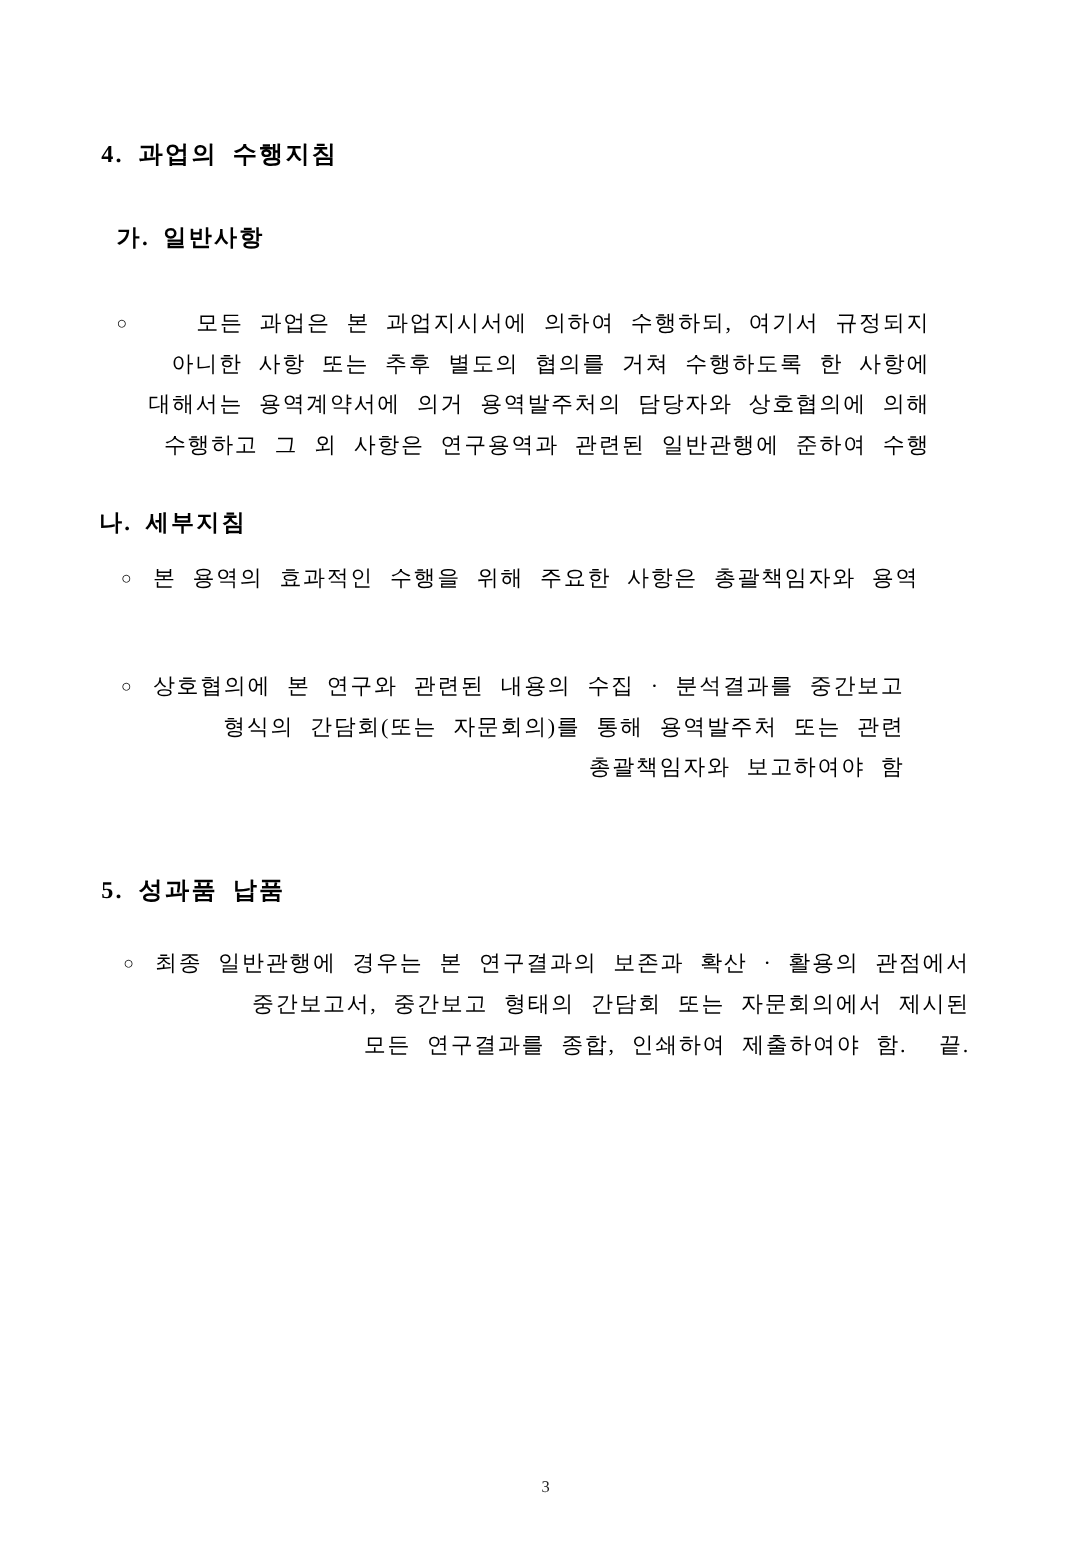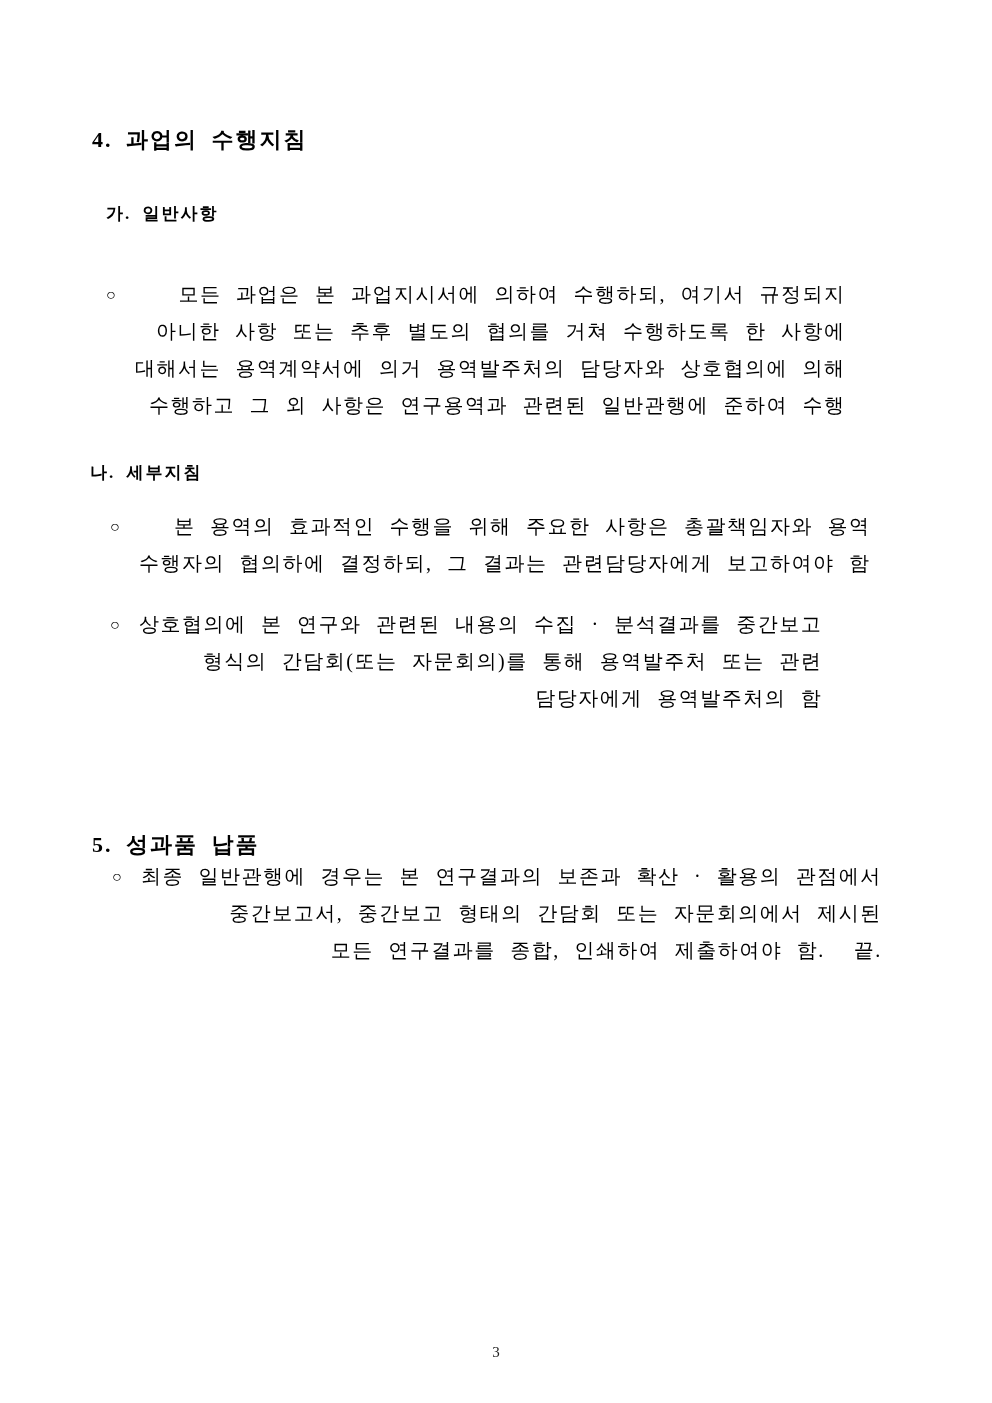--- a/index.html
+++ b/index.html
@@ -19,21 +19,21 @@
   .h-main {
     position: absolute;
     font-size: 22px;
     font-weight: bold;
     letter-spacing: 2px;
     word-spacing: 6px;
     white-space: pre;
   }
   .h-sub {
     position: absolute;
-    font-size: 17px;
+    font-size: 21px;
     font-weight: bold;
     letter-spacing: 2px;
     word-spacing: 5px;
     white-space: pre;
   }
   .bullet {
     position: absolute;
     display: flex;
     align-items: flex-start;
   }
@@ -54,21 +54,21 @@
     word-spacing: 8px;
     white-space: pre;
     text-align: right;
   }
   .pos-s4-title { left: 92px;  top: 125px; }
   .pos-ga-title { left: 106px; top: 202px; }
   .pos-bullet-a { left: 106px; top: 276px; }
   .pos-na-title { left: 90px; top: 461px; }
   .pos-bullet-b { left: 110px; top: 508px; }
   .pos-bullet-c { left: 110px; top: 606px; }
-  .pos-s5-title { left: 92px;  top: 830px; }
+  .pos-s5-title { left: 92px;  top: 794px; }
   .pos-bullet-d { left: 112px; top: 858px; }
   .page-number {
     position: absolute;
     left: 0;
     right: 0;
     top: 1344px;
     text-align: center;
     font-size: 15px;
     color: #222;
   }
@@ -91,30 +91,29 @@
       <div class="line">수행하고 그 외 사항은 연구용역과 관련된 일반관행에 준하여 수행</div>
     </div>
   </div>
 
   <div class="h-sub pos-na-title">나. 세부지침</div>
 
   <div class="bullet pos-bullet-b">
     <span class="marker">○</span>
     <div class="lines">
       <div class="line">본 용역의 효과적인 수행을 위해 주요한 사항은 총괄책임자와 용역</div>
-      <div class="line">수행자의 협의하에 결정하되, 그 결과는 관련담당자에게 보고하여야 함</div>
     </div>
   </div>
 
   <div class="bullet pos-bullet-c">
     <span class="marker">○</span>
     <div class="lines">
       <div class="line">상호협의에 본 연구와 관련된 내용의 수집 · 분석결과를 중간보고</div>
       <div class="line">형식의 간담회(또는 자문회의)를 통해 용역발주처 또는 관련</div>
-      <div class="line">담당자에게 용역발주처의 함</div>
+      <div class="line">총괄책임자와 보고하여야 함</div>
     </div>
   </div>
 
   <div class="h-main pos-s5-title">5. 성과품 납품</div>
 
   <div class="bullet pos-bullet-d">
     <span class="marker">○</span>
     <div class="lines">
       <div class="line">최종 일반관행에 경우는 본 연구결과의 보존과 확산 · 활용의 관점에서</div>
       <div class="line">중간보고서, 중간보고 형태의 간담회 또는 자문회의에서 제시된</div>

